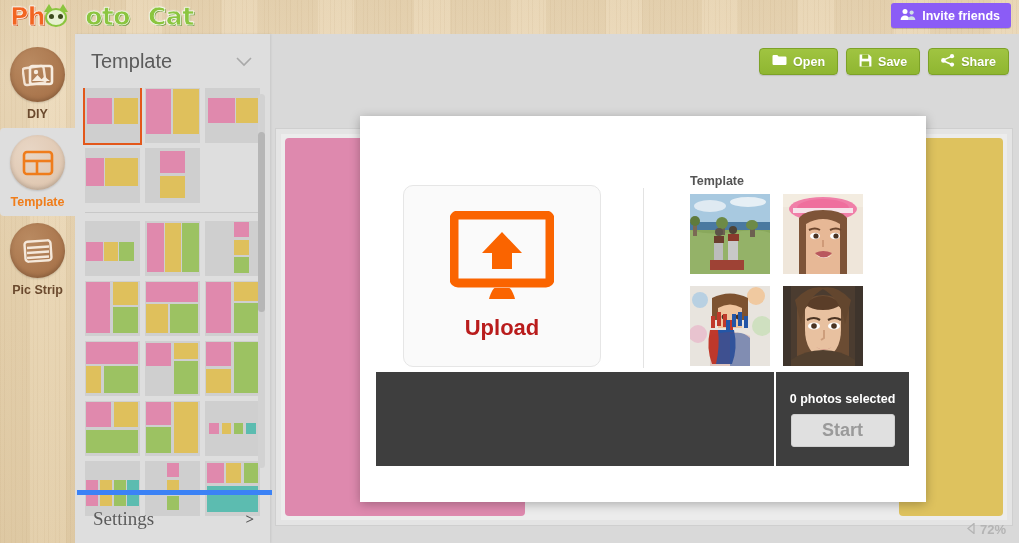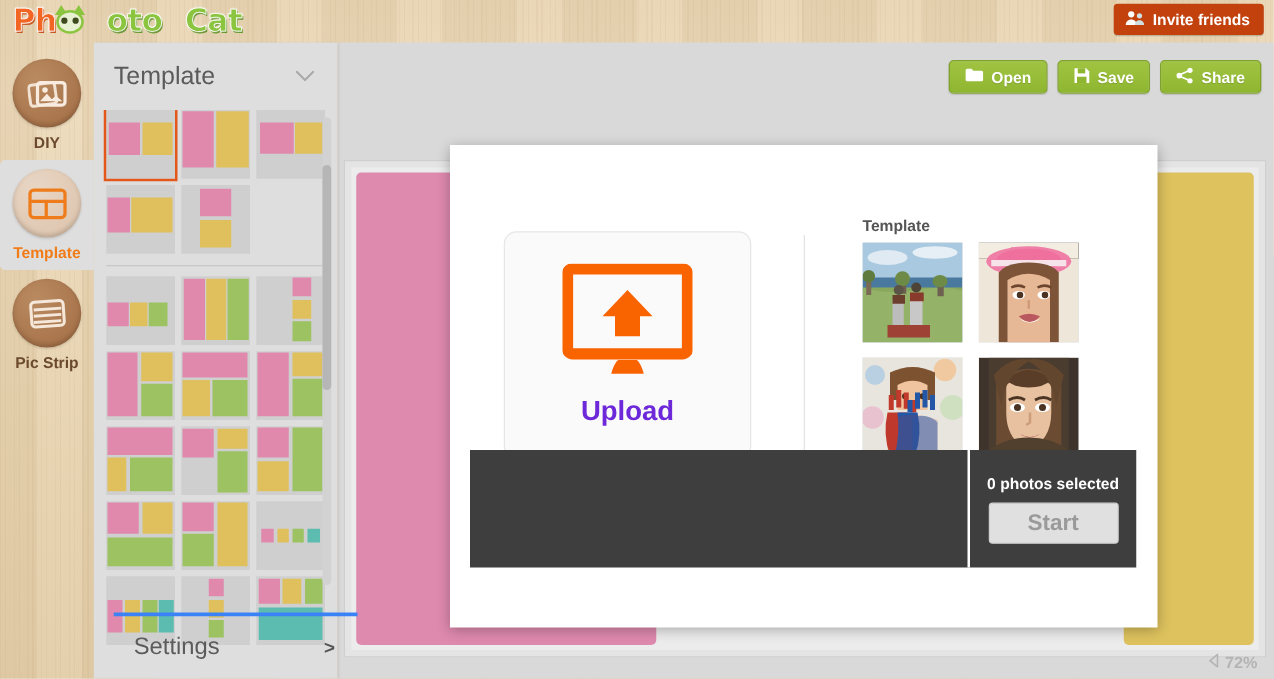--- a/index.html
+++ b/index.html
@@ -132,23 +132,23 @@
   #panel-scrollbar {
     position: absolute; right: 5px; top: 60px; width: 7px; height: 374px;
     background: #d2d2d2; border-radius: 4px;
   }
   #panel-scrollbar .thumbbar {
     position: absolute; left: 0; top: 38px; width: 7px; height: 180px;
     background: #b6b6b6; border-radius: 4px;
   }
 
   #settings-row {
-    position: absolute; left: 16px; bottom: 0; width: 195px; height: 53px;
+    position: absolute; left: 2px; bottom: 0; width: 195px; height: 53px;
     display: flex; align-items: center; justify-content: space-between;
-    padding: 0 18px 0 16px; border-top: 3px solid #3b82f6; cursor: pointer;
+    padding: 0 18px 0 16px; border-top: 5px solid #3b82f6; cursor: pointer; font-family: Liberation Serif, serif;
   }
   #settings-row .ttl { font-size: 19px; color: #5b5b5b; }
   #settings-row .arr { font-size: 15px; color: #555; font-weight: bold; }
 
   
   #workspace {
     position: absolute; left: 270px; top: 34px; width: 749px; height: 509px;
     background: #d9d9d9; z-index: 10;
   }
   #toolbar {
@@ -194,41 +194,41 @@
   }
   #modal-body { position: relative; height: 354px; }
 
   #upload-box {
     position: absolute; left: 43px; top: 69px; width: 198px; height: 182px;
     background: #fafafa; border: 1px solid #e6e6e6; border-radius: 10px;
     display: flex; flex-direction: column; align-items: center;
     justify-content: center; cursor: pointer;
   }
   #upload-box .caption {
-    margin-top: 8px; color: #6d28d9; font-size: 22px; font-weight: bold;
+    margin-top: 8px; color: #b91c1c; font-size: 22px; font-weight: bold;
   }
   #mid-divider {
     position: absolute; left: 283px; top: 72px; width: 1px; height: 180px;
     background: #e3e3e3;
   }
   #samples-label {
     position: absolute; left: 330px; top: 58px;
     font-size: 12.5px; font-weight: bold; color: #555;
   }
   #samples-grid {
     position: absolute; left: 330px; top: 78px;
     display: grid; grid-template-columns: 80px 80px; gap: 12px 13px;
   }
   .sample {
     width: 80px; height: 80px; cursor: pointer; overflow: hidden;
     position: relative; background: #ddd;
   }
 
   #modal-footer {
-    position: absolute; left: 16px; bottom: 16px; width: 533px; height: 94px;
+    position: absolute; left: 16px; bottom: 4px; width: 533px; height: 94px;
     background: #3e3e3e; display: flex; padding-left: 48px;
   }
   #footer-tray { flex: 1; }
   #footer-right {
     width: 135px; border-left: 2px solid #fff;
     display: flex; flex-direction: column; align-items: center;
     justify-content: center; gap: 8px;
   }
   #footer-right .cnt {
     color: #fff; font-size: 12.5px; font-weight: bold;
@@ -242,21 +242,21 @@
   }
 </style>
 </head>
 <body>
 
 <div id="topbar">
   <div id="logo">
     <span class="l-o">Ph</span><span class="catface"><span class="ear lft"></span><span class="ear rgt"></span><span class="head"></span><span class="eye lft"></span><span class="eye rgt"></span></span><span class="l-g">oto</span><span class="l-g">Cat</span>
   </div>
 
-  <div id="invite-friends" style="background: #c2410c;">
+  <div id="invite-friends" style="background: #8b5cf6;">
     <span>
       <svg width="16" height="13" viewBox="0 0 16 13">
         <circle cx="5" cy="3.4" r="2.5" fill="#ffffff"></circle>
         <path d="M0.6 12c0-2.7 2-4.4 4.4-4.4S9.4 9.3 9.4 12z" fill="#ffffff"></path>
         <circle cx="11.6" cy="4.6" r="2.1" fill="#cfe0e5"></circle>
         <path d="M7.9 12c0-2.3 1.7-3.8 3.7-3.8s3.7 1.5 3.7 3.8z" fill="#cfe0e5"></path>
       </svg>
     </span>
     <span>Invite friends</span>
   </div>

